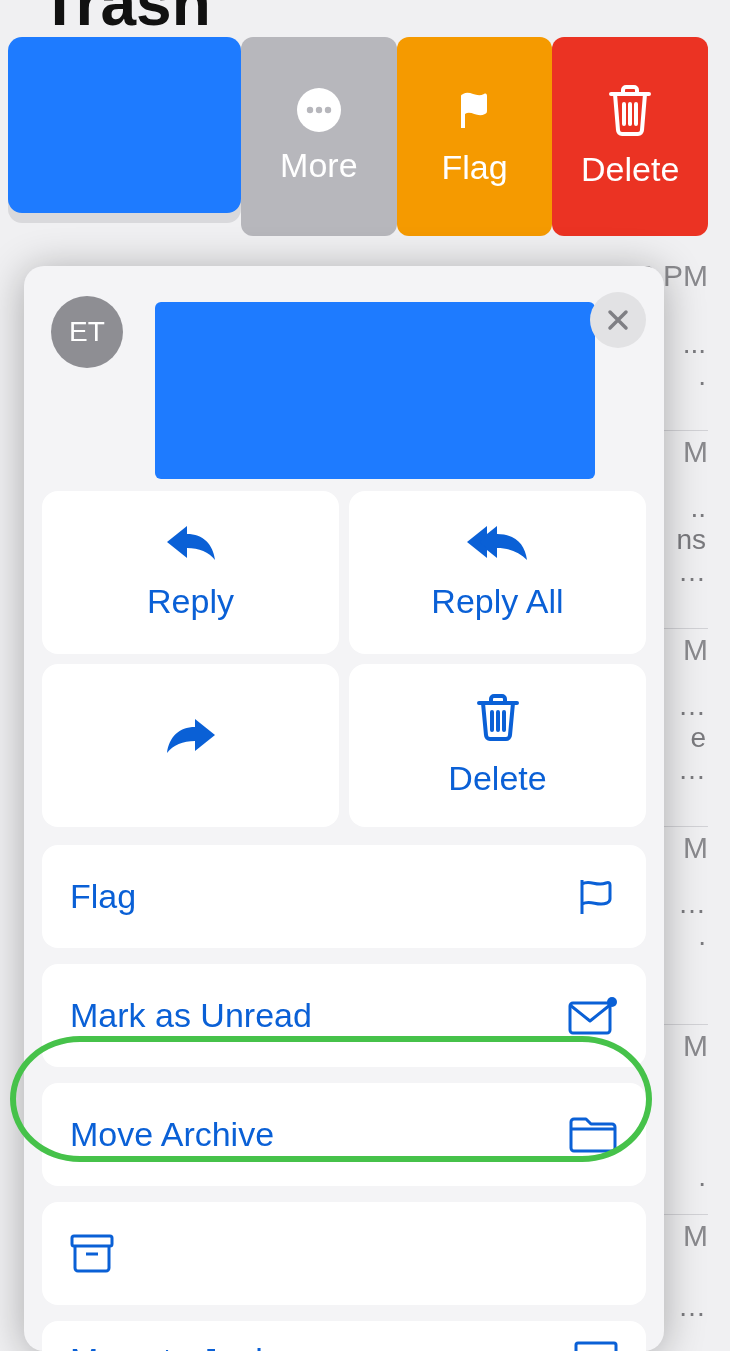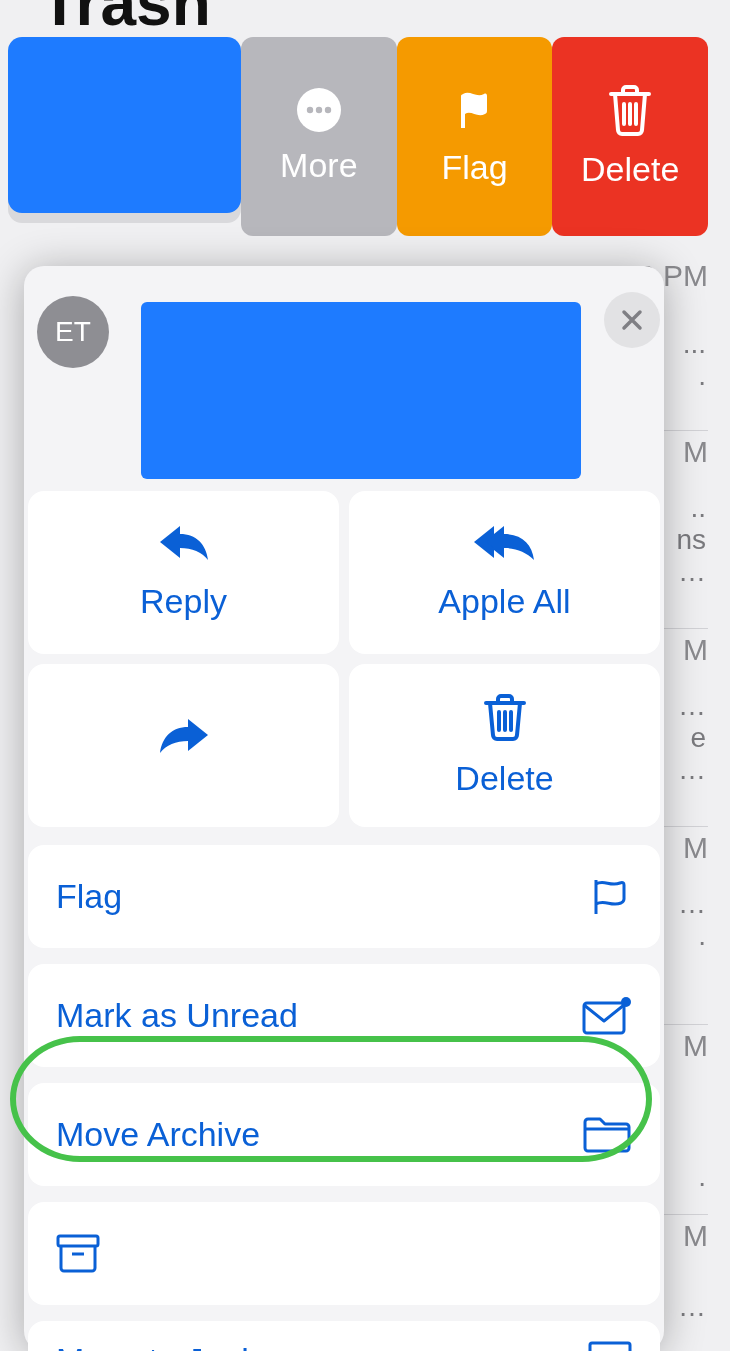--- a/index.html
+++ b/index.html
@@ -29,21 +29,21 @@
   }
   .mail-row {
     border-bottom:1px solid #d2d2d6; padding:6px 0 20px 0; position:relative;
   }
   .mail-row .sender { font-size:34px; font-weight:700; }
   .mail-row .time { position:absolute; right:0; top:4px; font-size:30px; color:#8a8a8e; }
   .mail-row .line { font-size:28px; color:#7a7a7e; text-align:right; padding-right:2px; }
 
   .sheet {
     position:absolute; left:24px; top:266px; width:640px; height:1085px; background:#f4f4f6;
-    border-radius:20px; padding:20px 4px; box-shadow:0 4px 40px rgba(0,0,0,.3);
+    border-radius:20px; padding:20px 18px; box-shadow:0 4px 40px rgba(0,0,0,.3);
   }
   .sheet-header { position:relative; height:195px; margin-bottom:10px; }
   .avatar {
     position:absolute; left:9px; top:10px; width:72px; height:72px; border-radius:50%;
     background:#8e8e93; color:#fff; font-size:28px; font-weight:500;
     display:flex; align-items:center; justify-content:center;
   }
   .redact-block {
     position:absolute; left:113px; top:16px; width:440px; height:177px; background:#1e7bff; border-radius:6px;
   }
@@ -154,21 +154,21 @@
       <svg width="52" height="40" viewBox="0 0 52 40" fill="#0a60d6">
           <path d="M22 2L2 18l20 16V24c12 0 22 4 28 12-2-16-12-26-28-26V2z"></path>
         </svg>
       <span>Reply</span>
     </div>
     <div class="quad-btn">
       <svg width="62" height="40" viewBox="0 0 62 40" fill="#0a60d6">
           <path d="M30 2L10 18l20 16V24c12 0 22 4 30 12-2-16-12-26-30-26V2z"></path>
           <path d="M20 2L0 18l20 16V24l-8-6 8-6V2z"></path>
         </svg>
-      <span>Apple All</span>
+      <span>Reply All</span>
     </div>
     <div class="quad-btn">
       <svg width="52" height="40" viewBox="0 0 52 40" fill="#0a60d6">
           <path d="M30 2l20 16-20 16V24C18 24 8 28 2 36c2-16 12-26 28-26V2z"></path>
         </svg>
     </div>
     <div class="quad-btn">
       <svg width="44" height="48" viewBox="0 0 44 48" fill="none" stroke="#0a60d6" stroke-width="4" stroke-linecap="round">
           <path d="M3 10h38M15 10V6a3 3 0 013-3h8a3 3 0 013 3v4M7 10l3 32a4 4 0 004 4h16a4 4 0 004-4l3-32M16 19v18M22 19v18M28 19v18"></path>
         </svg>

